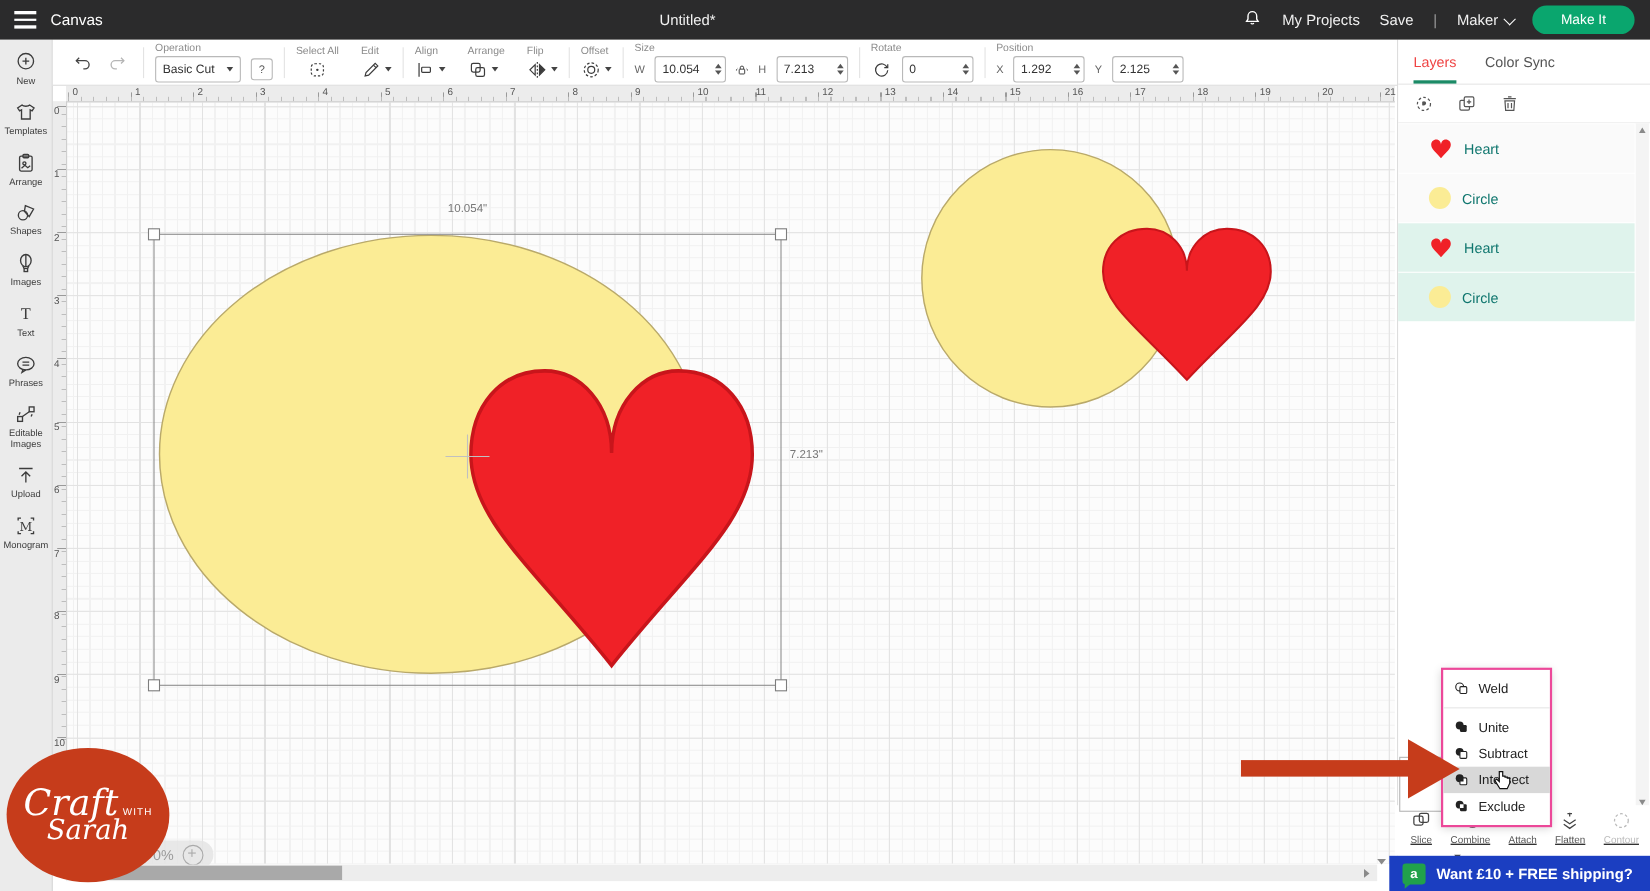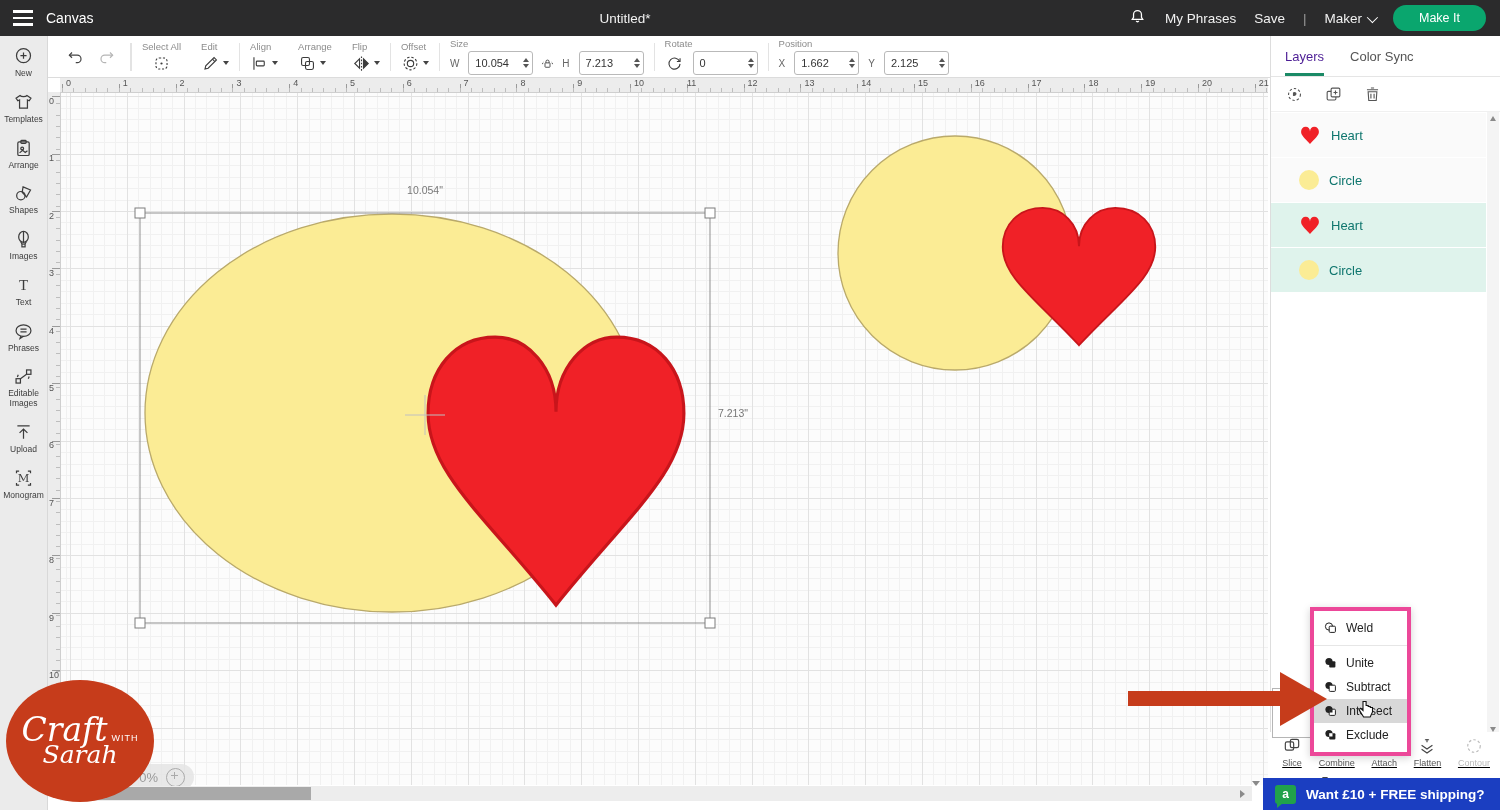--- a/index.html
+++ b/index.html
@@ -63,32 +63,32 @@
   .zoom-plus::before{left:3.5px;top:6.5px;width:7px;height:1.4px;}
   .zoom-plus::after{left:6.5px;top:3.5px;width:1.4px;height:7px;}
   
   .h-scroll{position:absolute;left:60px;top:786px;width:1192px;height:15px;background:#ededed;z-index:9;}
   .h-thumb{position:absolute;left:5px;top:1px;width:246px;height:13px;background:#a9a9a9;cursor:grab;}
   .sc-arrow{position:absolute;width:0;height:0;z-index:10;}
   
   .rpanel{position:absolute;left:1270px;top:36px;width:230px;height:774px;background:#fff;border-left:1px solid #ddd;z-index:15;box-sizing:border-box;}
   .tabs{display:flex;align-items:center;height:40px;border-bottom:1px solid #e5e5e5;padding-left:14px;gap:26px;}
   .tab{font-size:13px;color:#555;cursor:pointer;position:relative;height:40px;display:flex;align-items:center;}
-  .tab.active{color:#4c1d95;}
+  .tab.active{color:#ef4444;}
   .tab.active::after{content:"";position:absolute;left:0;bottom:0;width:100%;height:3px;background:#1b8a66;}
   .layer-tools{display:flex;align-items:center;height:34px;gap:20px;padding-left:14px;border-bottom:1px solid #f0f0f0;}
   .layer-tools svg{width:19px;height:19px;stroke:#555;fill:none;stroke-width:1.4;cursor:pointer;}
   .layer-row{height:44px;display:flex;align-items:center;gap:10px;padding-left:28px;margin:1px 0;background:#fafafa;cursor:pointer;margin-right:14px;}
   .layer-row.selected{margin-right:14px;}
   .layer-name{font-size:13px;color:#0f766e;}
   .swatch-circle{width:20px;height:20px;border-radius:50%;}
   .rp-scroll{position:absolute;right:1px;top:76px;width:12px;height:624px;background:#f4f4f4;}
   .rp-scroll .a{position:absolute;left:3px;width:0;height:0;border-left:3.5px solid transparent;border-right:3.5px solid transparent;}
   
-  .popup{position:absolute;left:1310px;top:607px;width:101px;background:#fff;border:4px solid #ec4899;box-shadow:0 2px 8px rgba(0,0,0,.18);z-index:40;padding:5px 0;box-sizing:border-box;}
+  .popup{position:absolute;left:1310px;top:607px;width:101px;background:#fff;border:2px solid #ec4899;box-shadow:0 2px 8px rgba(0,0,0,.18);z-index:40;padding:5px 0;box-sizing:border-box;}
   .popup-item{display:flex;align-items:center;gap:8px;height:24px;padding:0 10px;font-size:12px;color:#222;cursor:pointer;}
   .popup-item.hl{background:#d8d8d8;}
   .popup-item svg{width:14px;height:14px;flex:0 0 14px;}
   .popup-div{height:1px;background:#e6e6e6;margin:5px 0;}
   .ghost-box{position:absolute;left:1272px;top:688px;width:48px;height:48px;background:#fff;border:1px solid #b5b5b5;z-index:35;}
   
   .actionbar{position:absolute;left:1270px;bottom:32px;width:230px;height:46px;background:#fff;display:flex;align-items:flex-start;justify-content:space-between;padding:4px 10px 0 12px;box-sizing:border-box;z-index:16;text-decoration:underline;}
   .act{display:flex;flex-direction:column;align-items:center;gap:2px;cursor:pointer;}
   .act svg{width:20px;height:20px;stroke:#444;fill:none;stroke-width:1.4;}
   .act-label{font-size:9px;color:#555;}
@@ -123,21 +123,21 @@
       </div>
     <div class="hd-title">Canvas</div>
     <div class="hd-doc">Untitled*</div>
     <div class="hd-right">
       <span>
         <svg width="19" height="19" viewBox="0 0 24 24" fill="none" stroke="#fff" stroke-width="1.6">
             <path d="M12 4.5a5 5 0 0 1 5 5v3.6l1.6 2.6H5.4L7 13.1V9.5a5 5 0 0 1 5-5Z"></path>
             <path d="M10.4 17.5a1.7 1.7 0 0 0 3.2 0"></path>
           </svg>
       </span>
-      <span class="hd-link">My Phrases</span>
+      <span class="hd-link">My Projects</span>
       <span class="hd-link">Save</span>
       <span class="hd-sep">|</span>
       <span class="hd-link"><span>Maker</span><span class="chev"></span></span>
       <button class="make-it" style="background: rgb(10, 166, 110);">Make It</button>
     </div>
   </div>
 
   <div class="sidebar">
     <div class="sb-item">
       <svg viewBox="0 0 24 24">
@@ -217,20 +217,30 @@
       <svg viewBox="0 0 24 24" stroke="#444">
           <path d="M8 6 4.5 9.5 8 13"></path>
           <path d="M4.5 9.5H15a5 5 0 0 1 0 10h-2"></path>
         </svg>
       <svg viewBox="0 0 24 24" stroke="#b5b5b5">
           <path d="M16 6l3.5 3.5L16 13"></path>
           <path d="M19.5 9.5H9a5 5 0 0 0 0 10h2"></path>
         </svg>
     </div>
     <div class="tb-div"></div>
+    <div class="tb-group">
+      <div class="group-label">Operation</div>
+      <div class="tb-controls">
+        <div class="select-box">
+            <span>Basic Cut</span>
+            <span class="caret"></span>
+          </div>
+        <div class="help-btn">?</div>
+      </div>
+    </div>
     <div class="tb-div"></div>
     <div class="tb-group">
       <div class="group-label">Select All</div>
       <div class="tb-controls" style="justify-content:center;">
         <span class="tb-icon">
             <svg viewBox="0 0 24 24">
               <rect x="5" y="5" width="14" height="14" rx="4" stroke-dasharray="2.6 2.2"></rect>
               <circle cx="12" cy="12" r="1.4" fill="#3c3c3c" stroke="none"></circle>
             </svg>
           </span>
@@ -346,21 +356,21 @@
             </span>
           </div>
       </div>
     </div>
     <div class="tb-div"></div>
     <div class="tb-group">
       <div class="group-label">Position</div>
       <div class="tb-controls">
         <span class="tiny-lbl">X</span>
         <div class="num-input">
-            <span>1.662</span>
+            <span>1.292</span>
             <span class="stepper">
               <i class="up"></i>
               <i class="dn"></i>
             </span>
           </div>
         <span class="tiny-lbl">Y</span>
         <div class="num-input">
             <span>2.125</span>
             <span class="stepper">
               <i class="up"></i>

